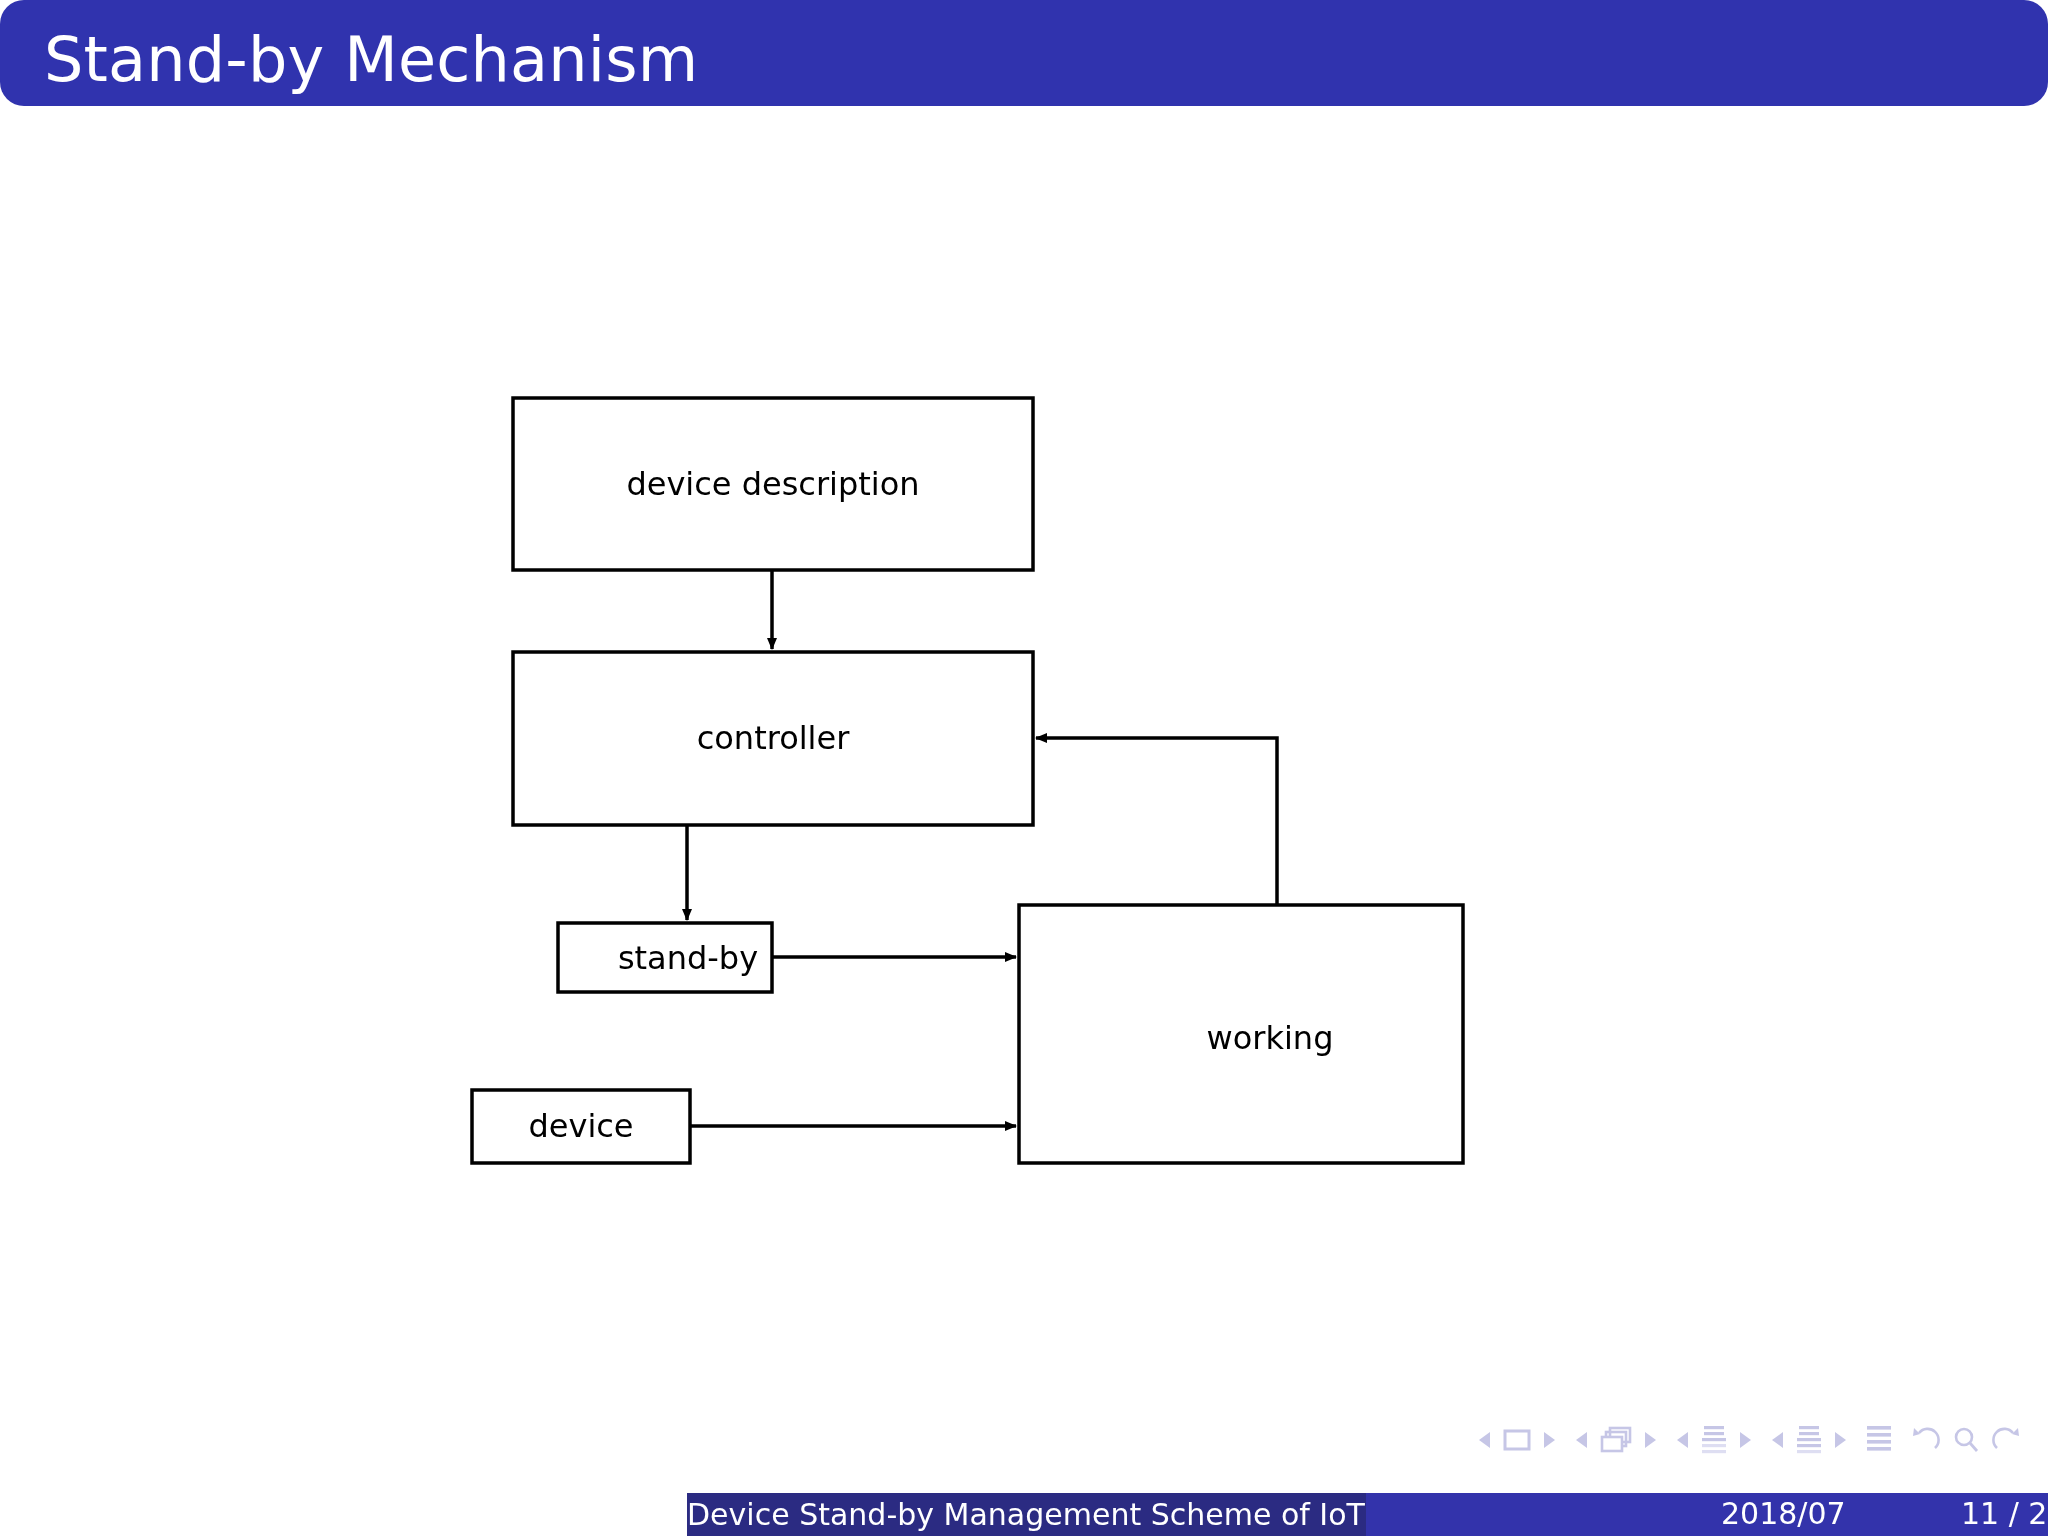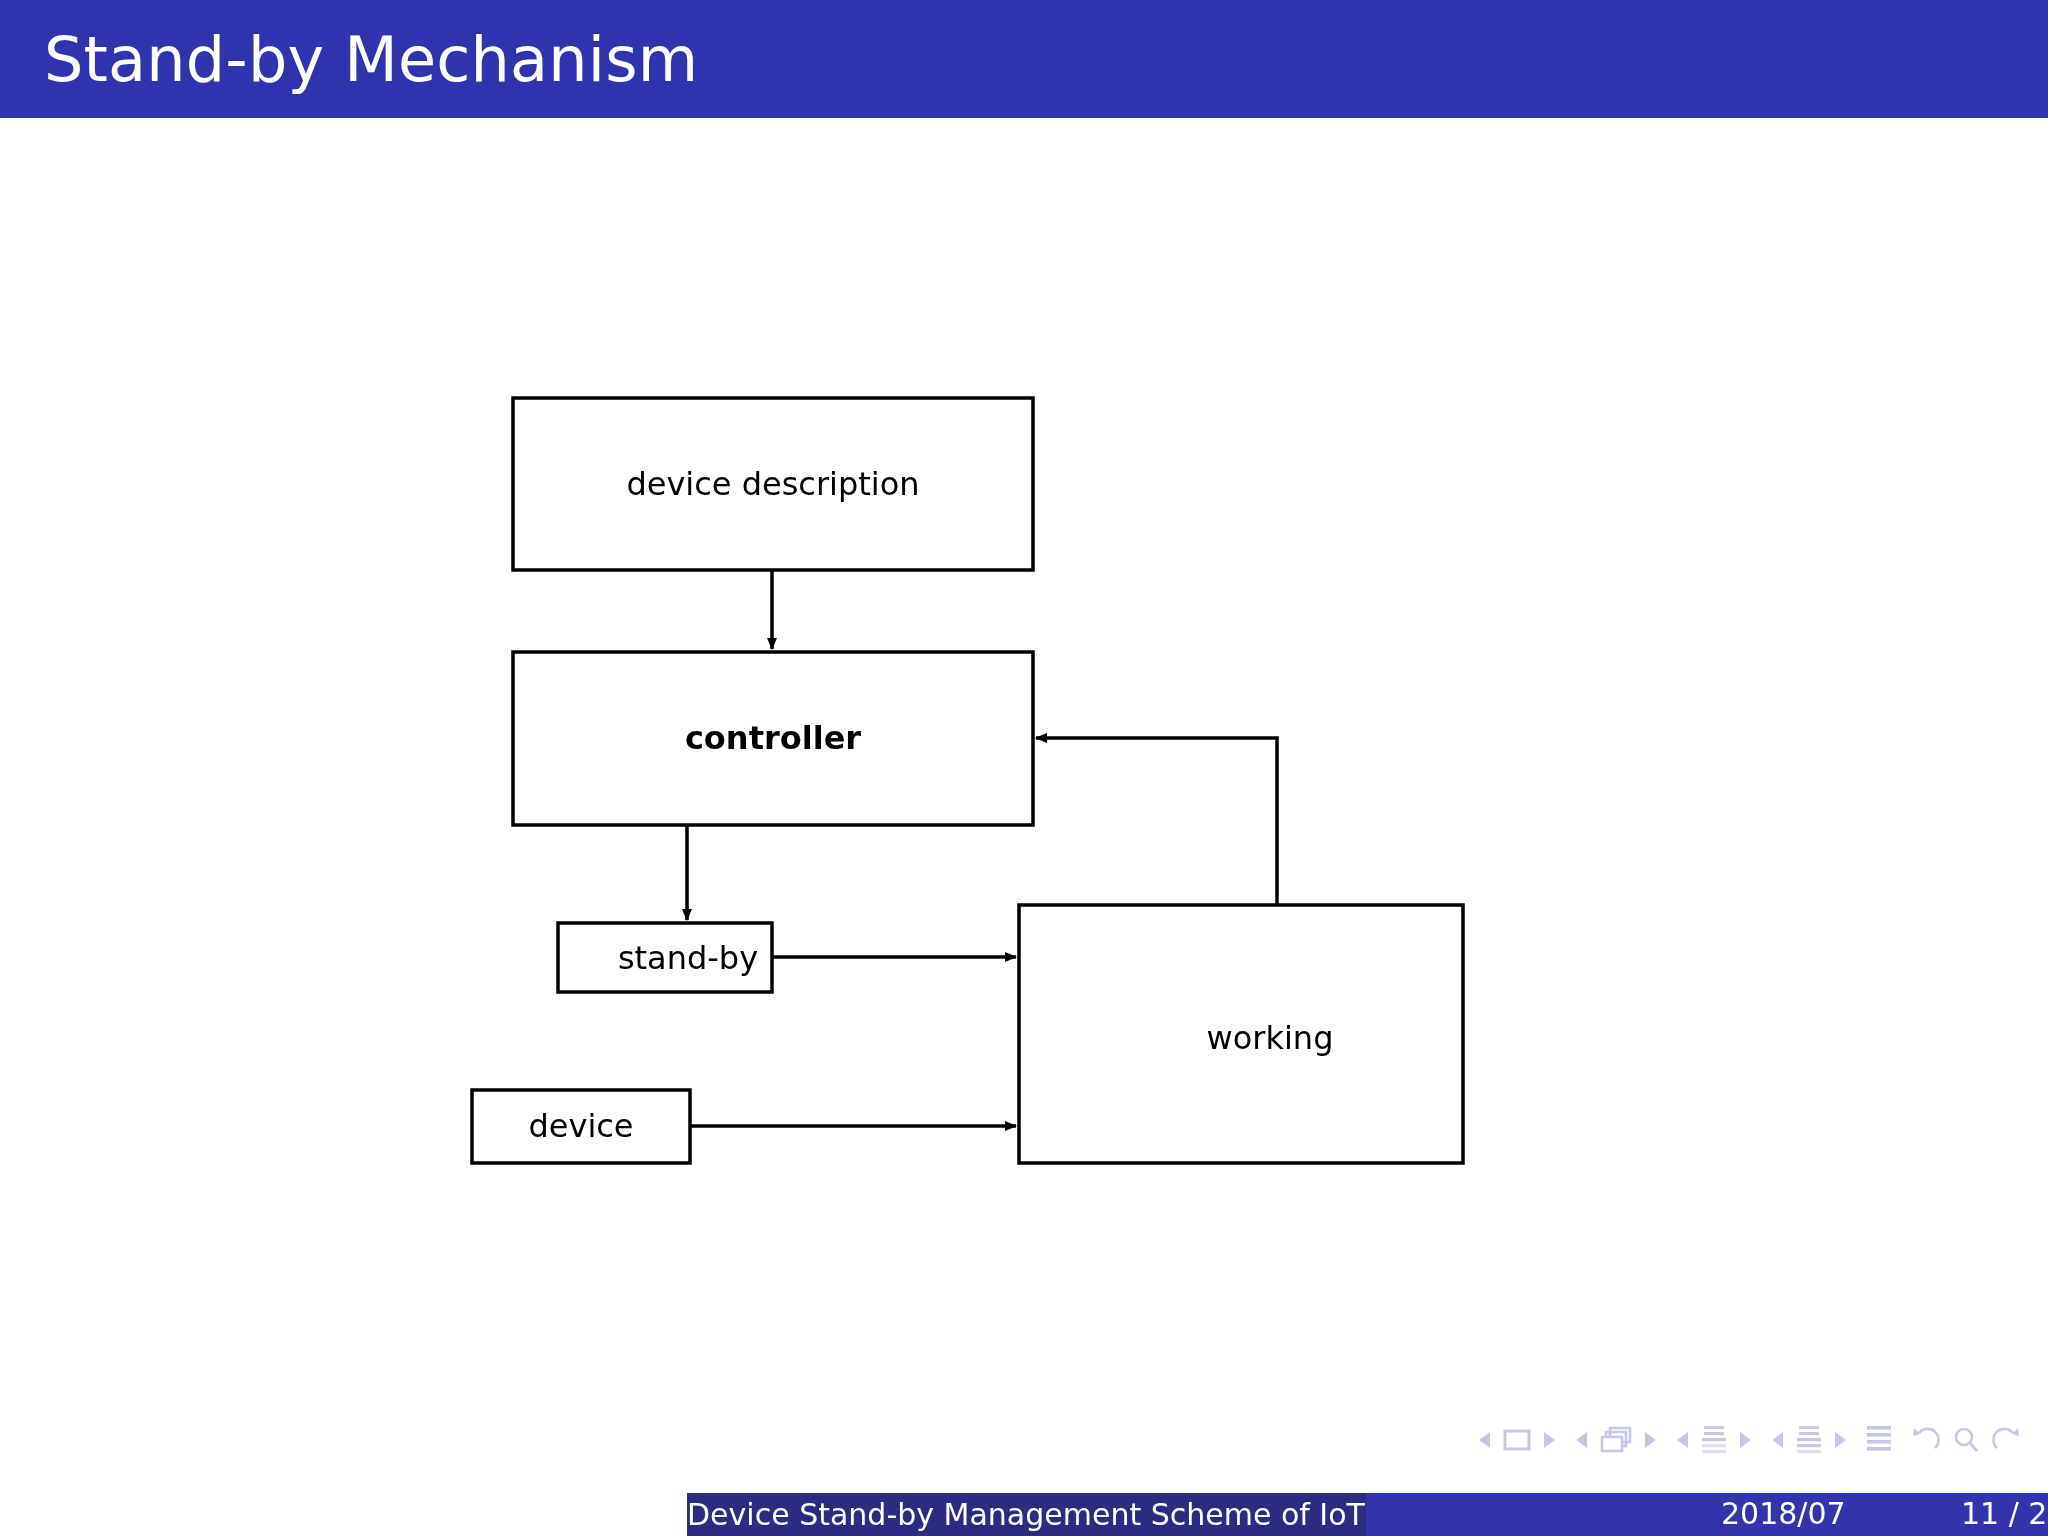--- a/index.html
+++ b/index.html
@@ -14,22 +14,23 @@
     overflow: hidden;
     font-family: "DejaVu Sans", "Liberation Sans", sans-serif;
     -webkit-font-smoothing: antialiased;
   }
 
   
   #header-bar {
     position: absolute;
     left: 0; top: 0;
     width: 2048px;
-    height: 118px;
+    height: 106px;
     background: #3033ae;
+    border-radius: 24px;
   }
   #slide-title {
     position: absolute;
     left: 44px;
     top: 24px;
     font-size: 62px;
     line-height: 72px;
     color: #ffffff;
     font-weight: 400;
     letter-spacing: 0.2px;
@@ -174,21 +175,21 @@
 
       <line x1="772" y1="839" x2="1016" y2="839" stroke="#000000" stroke-width="3.5" marker-end="url(#arrowhead)"></line>
 
       <line x1="690" y1="1008" x2="1016" y2="1008" stroke="#000000" stroke-width="3.5" marker-end="url(#arrowhead)"></line>
 
       <path d="M1277,787 L1277,620 L1036,620" fill="none" stroke="#000000" stroke-width="3.5" marker-end="url(#arrowhead)"></path>
     </svg>
 
     <div class="node-label" style="left:773px; top:366px;">device description</div>
 
-    <div class="node-label" style="left:773px; top:620px;font-weight:bold;">controller</div>
+    <div class="node-label" style="left:773px; top:620px;">controller</div>
 
     <div class="node-label" style="left:688px; top:840px;">stand-by</div>
 
     <div class="node-label" style="left:581px; top:1008px;">device</div>
 
     <div class="node-label" style="left:1270px; top:920px;">working</div>
 
   </div>
 </div>
 

